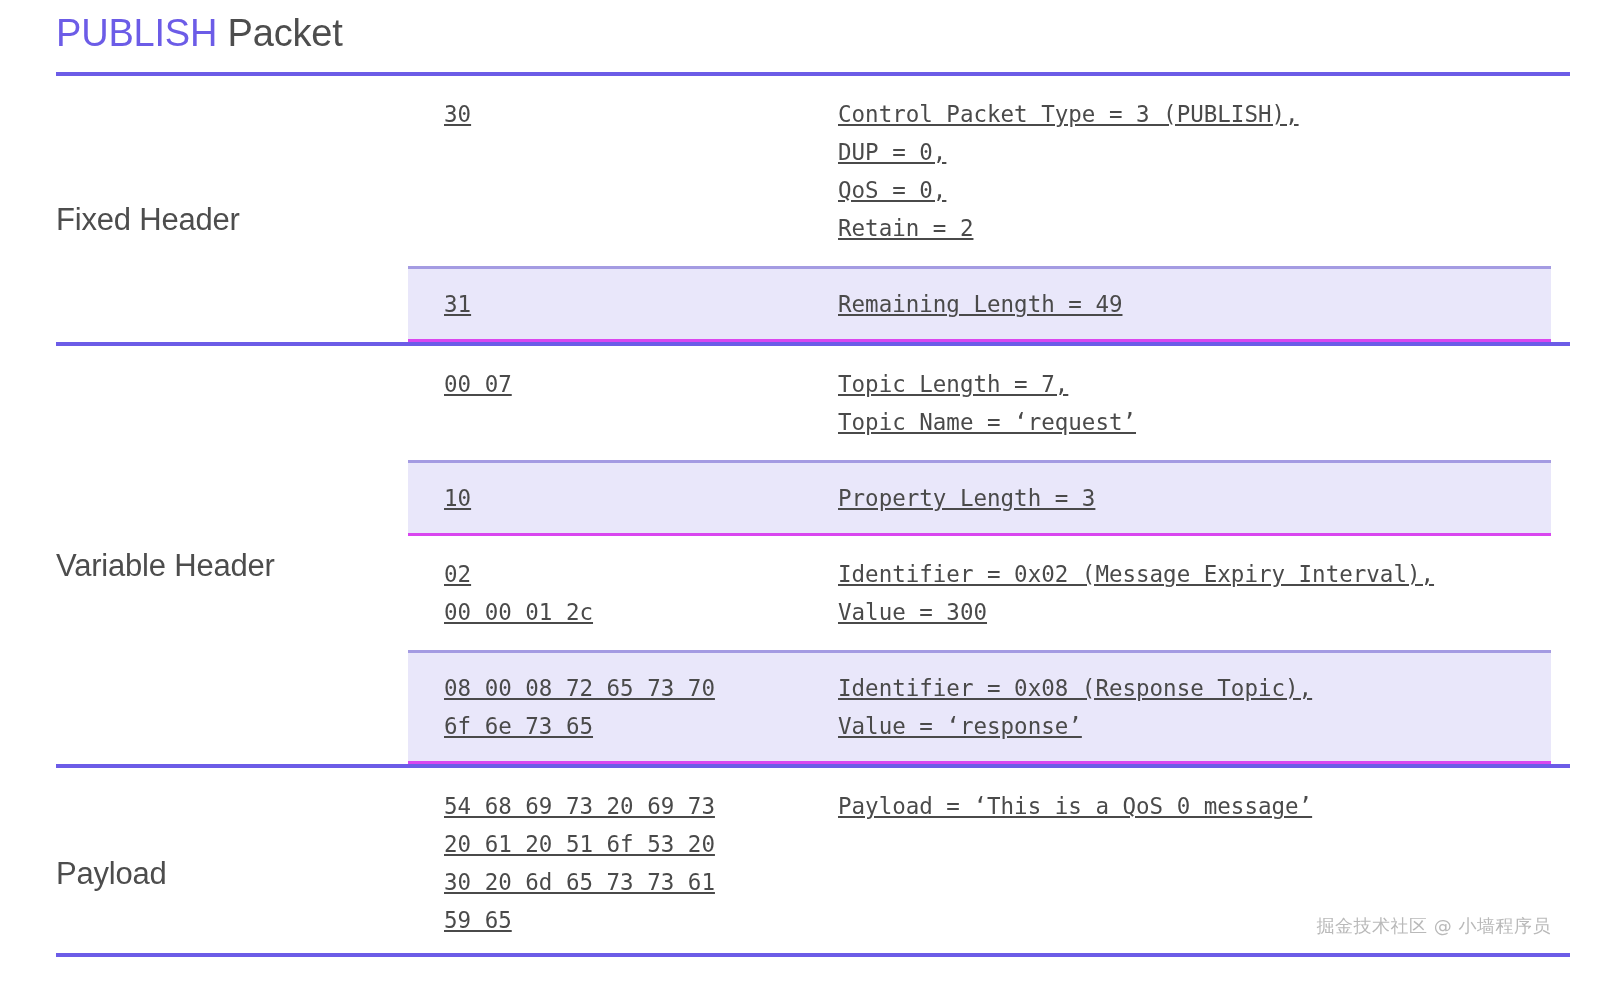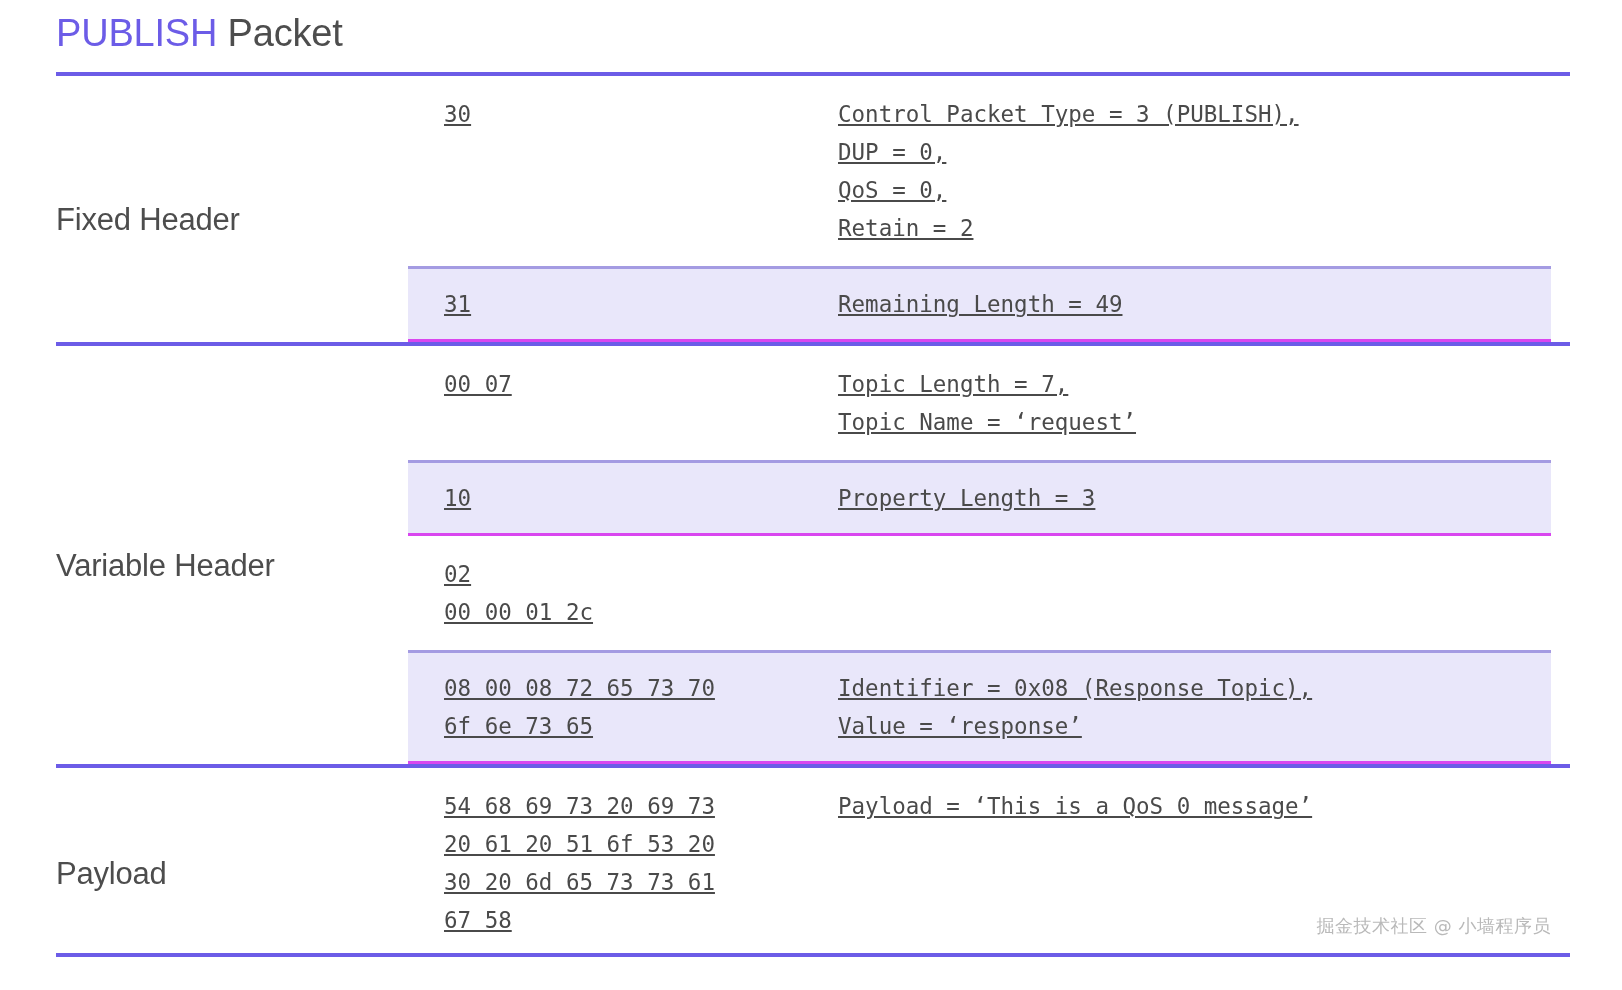--- a/index.html
+++ b/index.html
@@ -159,33 +159,34 @@
           <div class="row">
             <div class="hex"><span class="ln">00 07</span></div>
             <div class="desc"><span class="ln">Topic Length = 7,</span><span class="ln">Topic Name = ‘request’</span></div>
           </div>
           <div class="row hl">
             <div class="hex"><span class="ln">10</span></div>
             <div class="desc"><span class="ln">Property Length = 3</span></div>
           </div>
           <div class="row">
             <div class="hex"><span class="ln">02</span><span class="ln">00 00 01 2c</span></div>
+            <div class="desc"><span class="ln">Identifier = 0x02 (Message Expiry Interval),</span><span class="ln">Value = 300</span></div>
           </div>
           <div class="row hl">
             <div class="hex"><span class="ln">08 00 08 72 65 73 70</span><span class="ln">6f 6e 73 65</span></div>
             <div class="desc"><span class="ln">Identifier = 0x08 (Response Topic),</span><span class="ln">Value = ‘response’</span></div>
           </div>
         </div>
       </div>
       <div class="sep"></div>
       <div class="section">
         <div class="sec-label">Payload</div>
         <div class="sec-rows">
           <div class="row">
-            <div class="hex"><span class="ln">54 68 69 73 20 69 73</span><span class="ln">20 61 20 51 6f 53 20</span><span class="ln">30 20 6d 65 73 73 61</span><span class="ln">67 58</span></div>
+            <div class="hex"><span class="ln">54 68 69 73 20 69 73</span><span class="ln">20 61 20 51 6f 53 20</span><span class="ln">30 20 6d 65 73 73 61</span><span class="ln">59 65</span></div>
             <div class="desc"><span class="ln">Payload = ‘This is a QoS 0 message’</span></div>
           </div>
         </div>
       </div>
     </div>
 
   <div class="rule-bottom"></div>
 
   <div class="watermark">掘金技术社区 @ 小墙程序员</div>
 </div>

